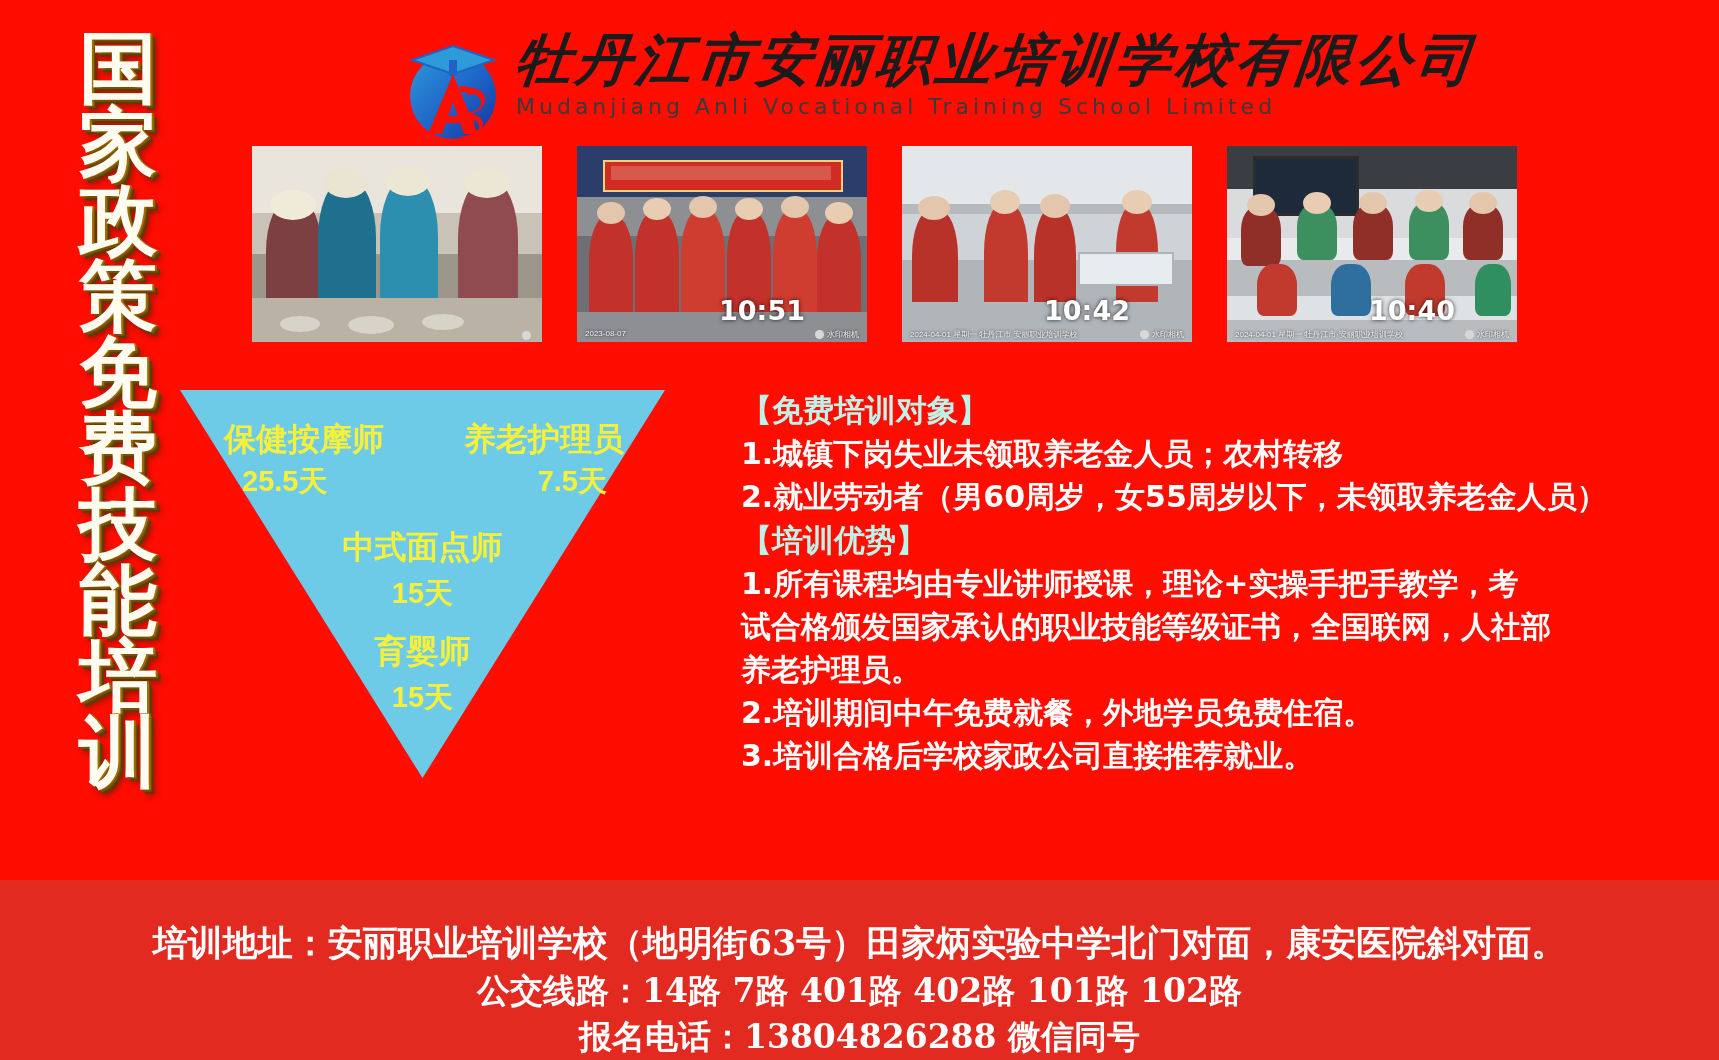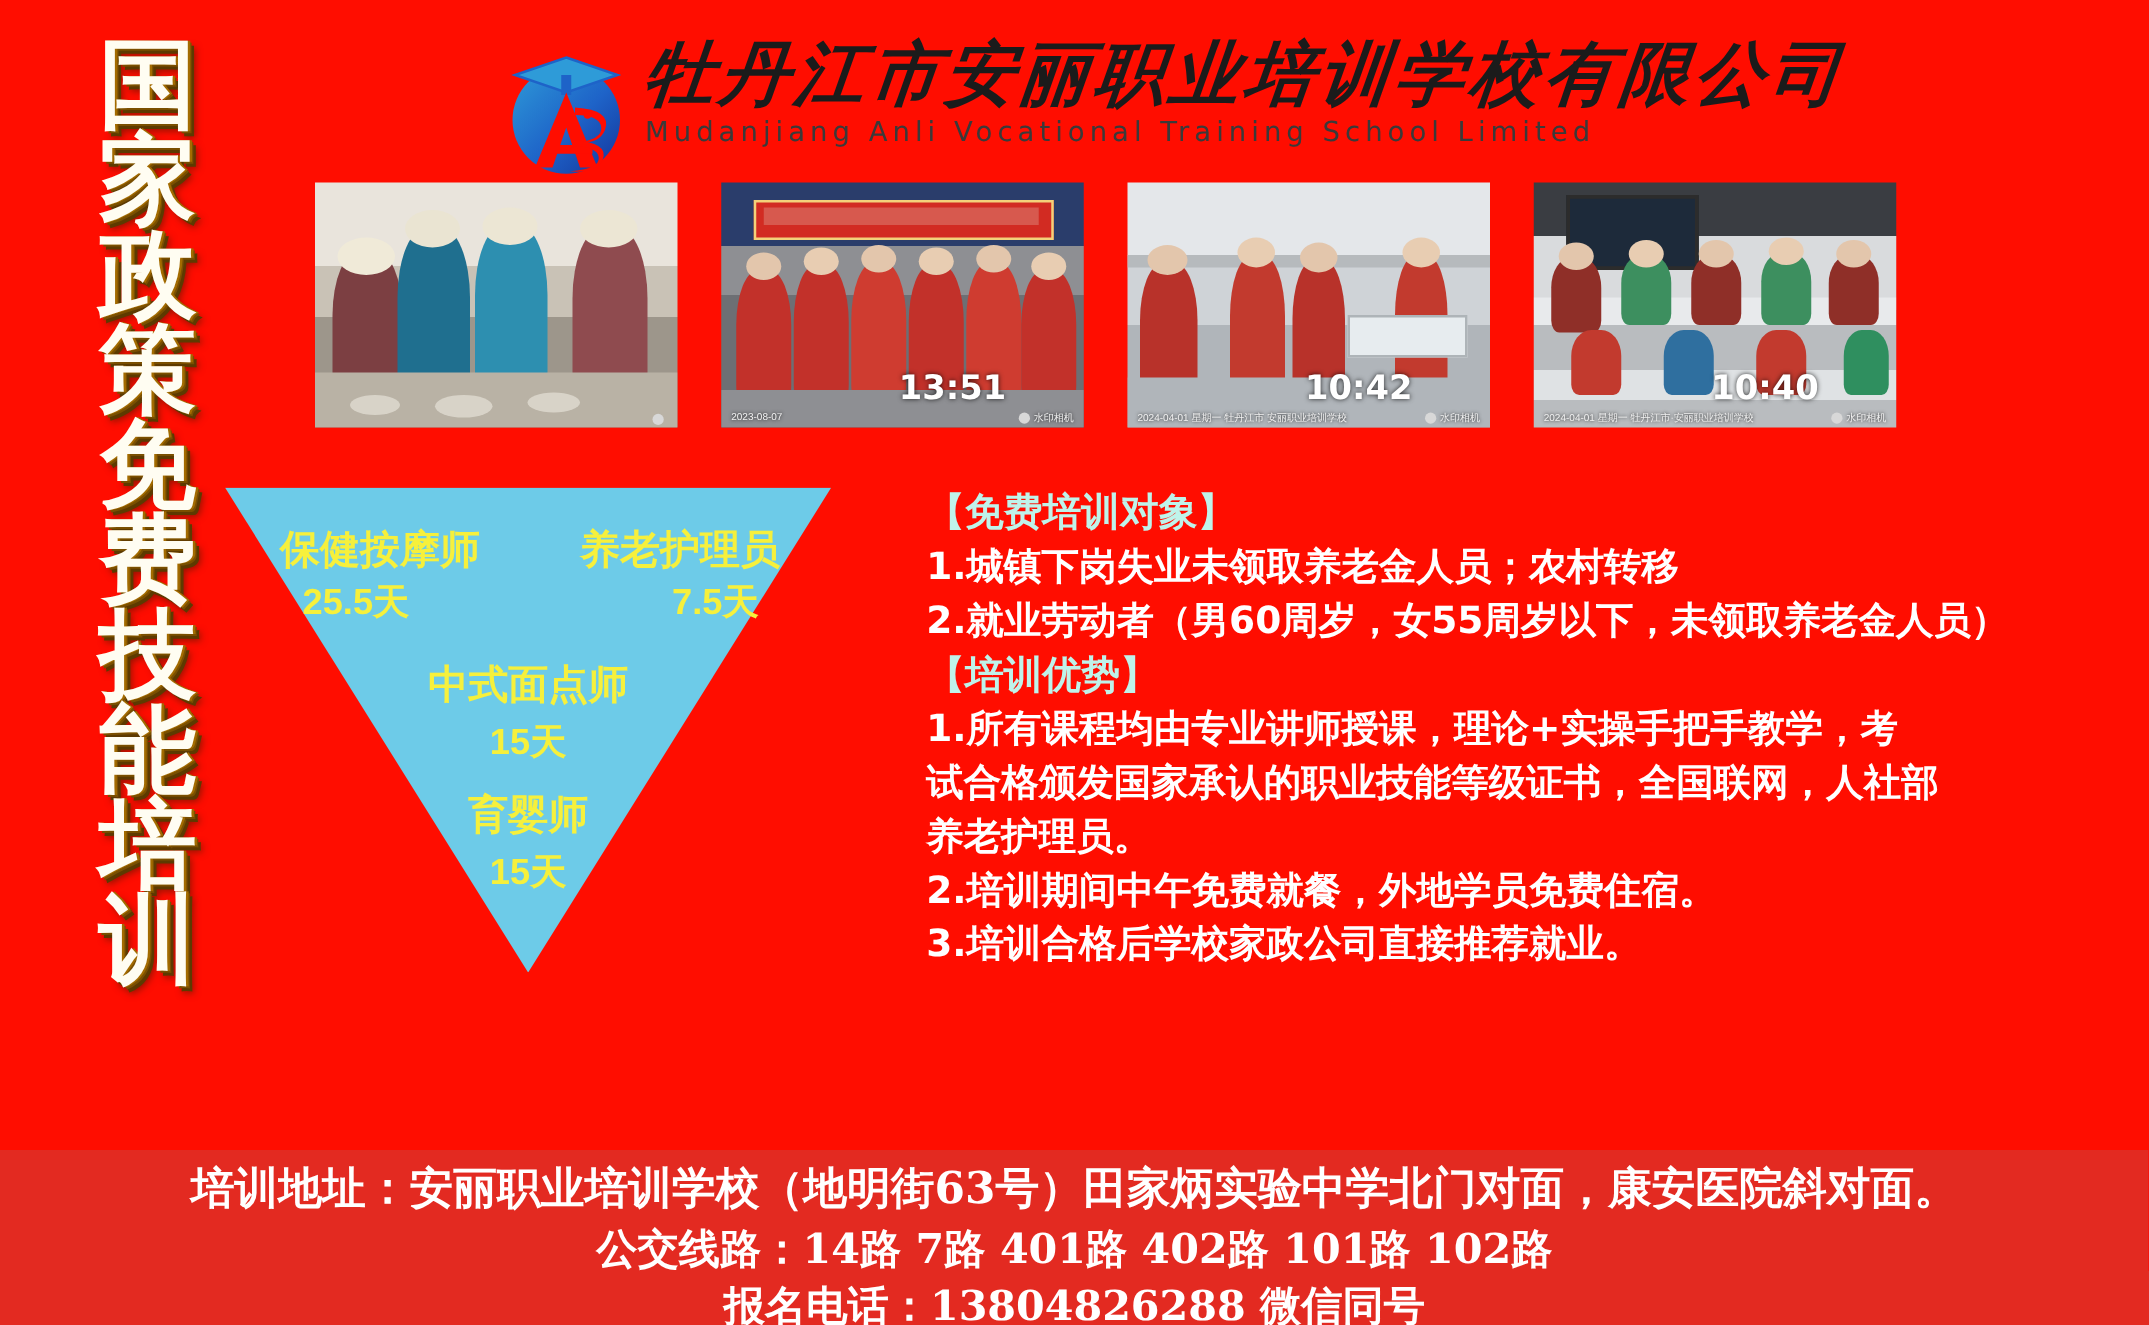--- a/index.html
+++ b/index.html
@@ -106,23 +106,23 @@
   }
   .info p{
     margin:0;padding:0;
     font-family:"DejaVu Sans","Liberation Sans",sans-serif;
     font-weight:bold;font-size:30px;line-height:43px;color:#ffffff;
     white-space:nowrap;
   }
 
   
   .footer{
-    position:absolute;left:0;bottom:0;width:1719px;height:140px;
+    position:absolute;left:0;bottom:0;width:1719px;height:180px;
     background:#E32A21;
-    display:flex;flex-direction:column;align-items:center;justify-content:center;
+    display:flex;flex-direction:column;align-items:center;justify-content:flex-end;
     padding-top:14px;box-sizing:border-box;
   }
   .footer .fline{
     font-family:"DejaVu Serif","Liberation Serif",serif;
     font-weight:bold;color:#ffffff;white-space:nowrap;
   }
   .f1{font-size:35px;line-height:50px;}
   .f2{font-size:33px;line-height:46px;}
   .f3{font-size:33px;line-height:46px;}
 </style>
@@ -205,21 +205,21 @@
       <div class="fig" style="left:150px;top:66px;width:44px;height:114px;background:#c2312a;"></div>
       <div class="fig" style="left:196px;top:64px;width:44px;height:116px;background:#cf3c30;"></div>
       <div class="fig" style="left:240px;top:70px;width:44px;height:110px;background:#c2312a;"></div>
       <div class="fig" style="left:20px;top:56px;width:28px;height:22px;background:#e3c6ac;border-radius:50%;"></div>
       <div class="fig" style="left:66px;top:52px;width:28px;height:22px;background:#e8cdb2;border-radius:50%;"></div>
       <div class="fig" style="left:112px;top:50px;width:28px;height:22px;background:#e3c6ac;border-radius:50%;"></div>
       <div class="fig" style="left:158px;top:52px;width:28px;height:22px;background:#e8cdb2;border-radius:50%;"></div>
       <div class="fig" style="left:204px;top:50px;width:28px;height:22px;background:#e3c6ac;border-radius:50%;"></div>
       <div class="fig" style="left:248px;top:56px;width:28px;height:22px;background:#e8cdb2;border-radius:50%;"></div>
       <div style="position:absolute;left:0;bottom:0;width:100%;height:30px;background:#8e8f93;"></div>
-      <div class="stamp-time">13:51</div>
+      <div class="stamp-time">10:51</div>
       <div class="stamp-meta">
         <span>2023-08-07</span>
         <span class="wm">
           <i class="wmdot"></i>
           <span>水印相机</span>
         </span>
       </div>
     </div>
 
     <div class="photo p3">

